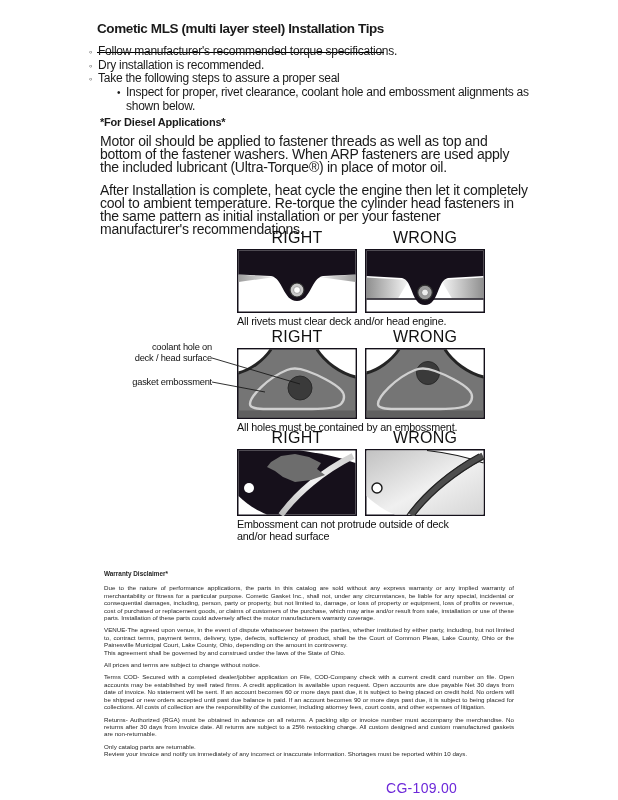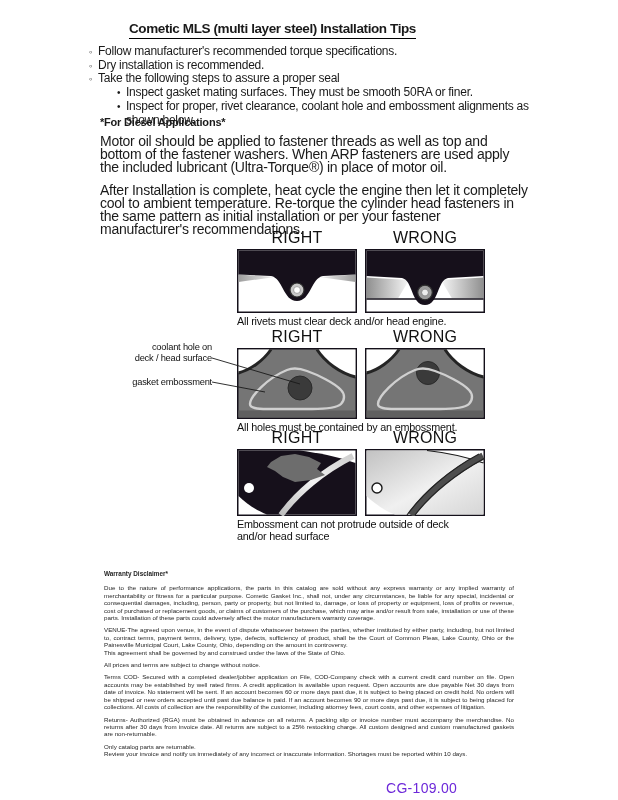--- a/index.html
+++ b/index.html
@@ -4,21 +4,21 @@
 <style>
   html,body{margin:0;padding:0;background:#ffffff;}
   #page{
     position:relative;width:618px;height:800px;background:#ffffff;overflow:hidden;
     font-family:"Liberation Sans","DejaVu Sans",sans-serif;color:#1a1a1a;
   }
   .abs{position:absolute;}
   
   .title{
     left:97px;top:21px;font-size:13.5px;font-weight:bold;letter-spacing:-0.4px;
-    border-bottom:1.6px solid #000;padding-bottom:2px;white-space:nowrap;margin-left:32px;
+    border-bottom:1.6px solid #000;padding-bottom:16px;white-space:nowrap;
   }
   
   .tips{left:89px;top:45px;width:440px;font-size:12px;letter-spacing:-0.25px;}
   .tip{position:relative;line-height:13.7px;padding-left:9px;}
   .tip.l1:before{content:"◦";position:absolute;left:0;top:0;font-size:9.5px;color:#1a1a1a;}
   .tip.l2{margin-left:28px;}
   .tip.l2:before{content:"•";position:absolute;left:0;top:0;font-size:10px;color:#1a1a1a;}
   
   .diesel{left:89px;top:116px;width:430px;margin-left:11px;}
   .diesel h2{margin:0 0 7px 0;font-size:11px;font-weight:bold;letter-spacing:-0.2px;}
@@ -49,21 +49,20 @@
 <body>
 
 <div id="page">
 
   <div class="abs title">Cometic MLS (multi layer steel) Installation Tips</div>
 
   <div class="abs tips">
     <div class="tip l1">Follow manufacturer's recommended torque specifications.</div>
     <div class="tip l1">Dry installation is recommended.</div>
     <div class="tip l1">Take the following steps to assure a proper seal</div>
-    <div class="tip l2">Inspect gasket mating surfaces.  They must be smooth 50RA or finer.</div>
     <div class="tip l2">Inspect for proper, rivet clearance, coolant hole and embossment alignments as shown below.</div>
   </div>
 
   <div class="abs diesel">
     <h2>*For Diesel Applications*</h2>
     <p>Motor oil should be applied to fastener threads as well as top and bottom of the fastener washers. When ARP fasteners are used apply the included lubricant (Ultra-Torque®) in place of motor oil.</p>
     <p>After Installation is complete, heat cycle the engine then let it completely cool to ambient temperature. Re-torque the cylinder head fasteners in the same pattern as initial installation or per your fastener manufacturer's recommendations.</p>
   </div>
 
   <div class="abs diag-row dr1">

